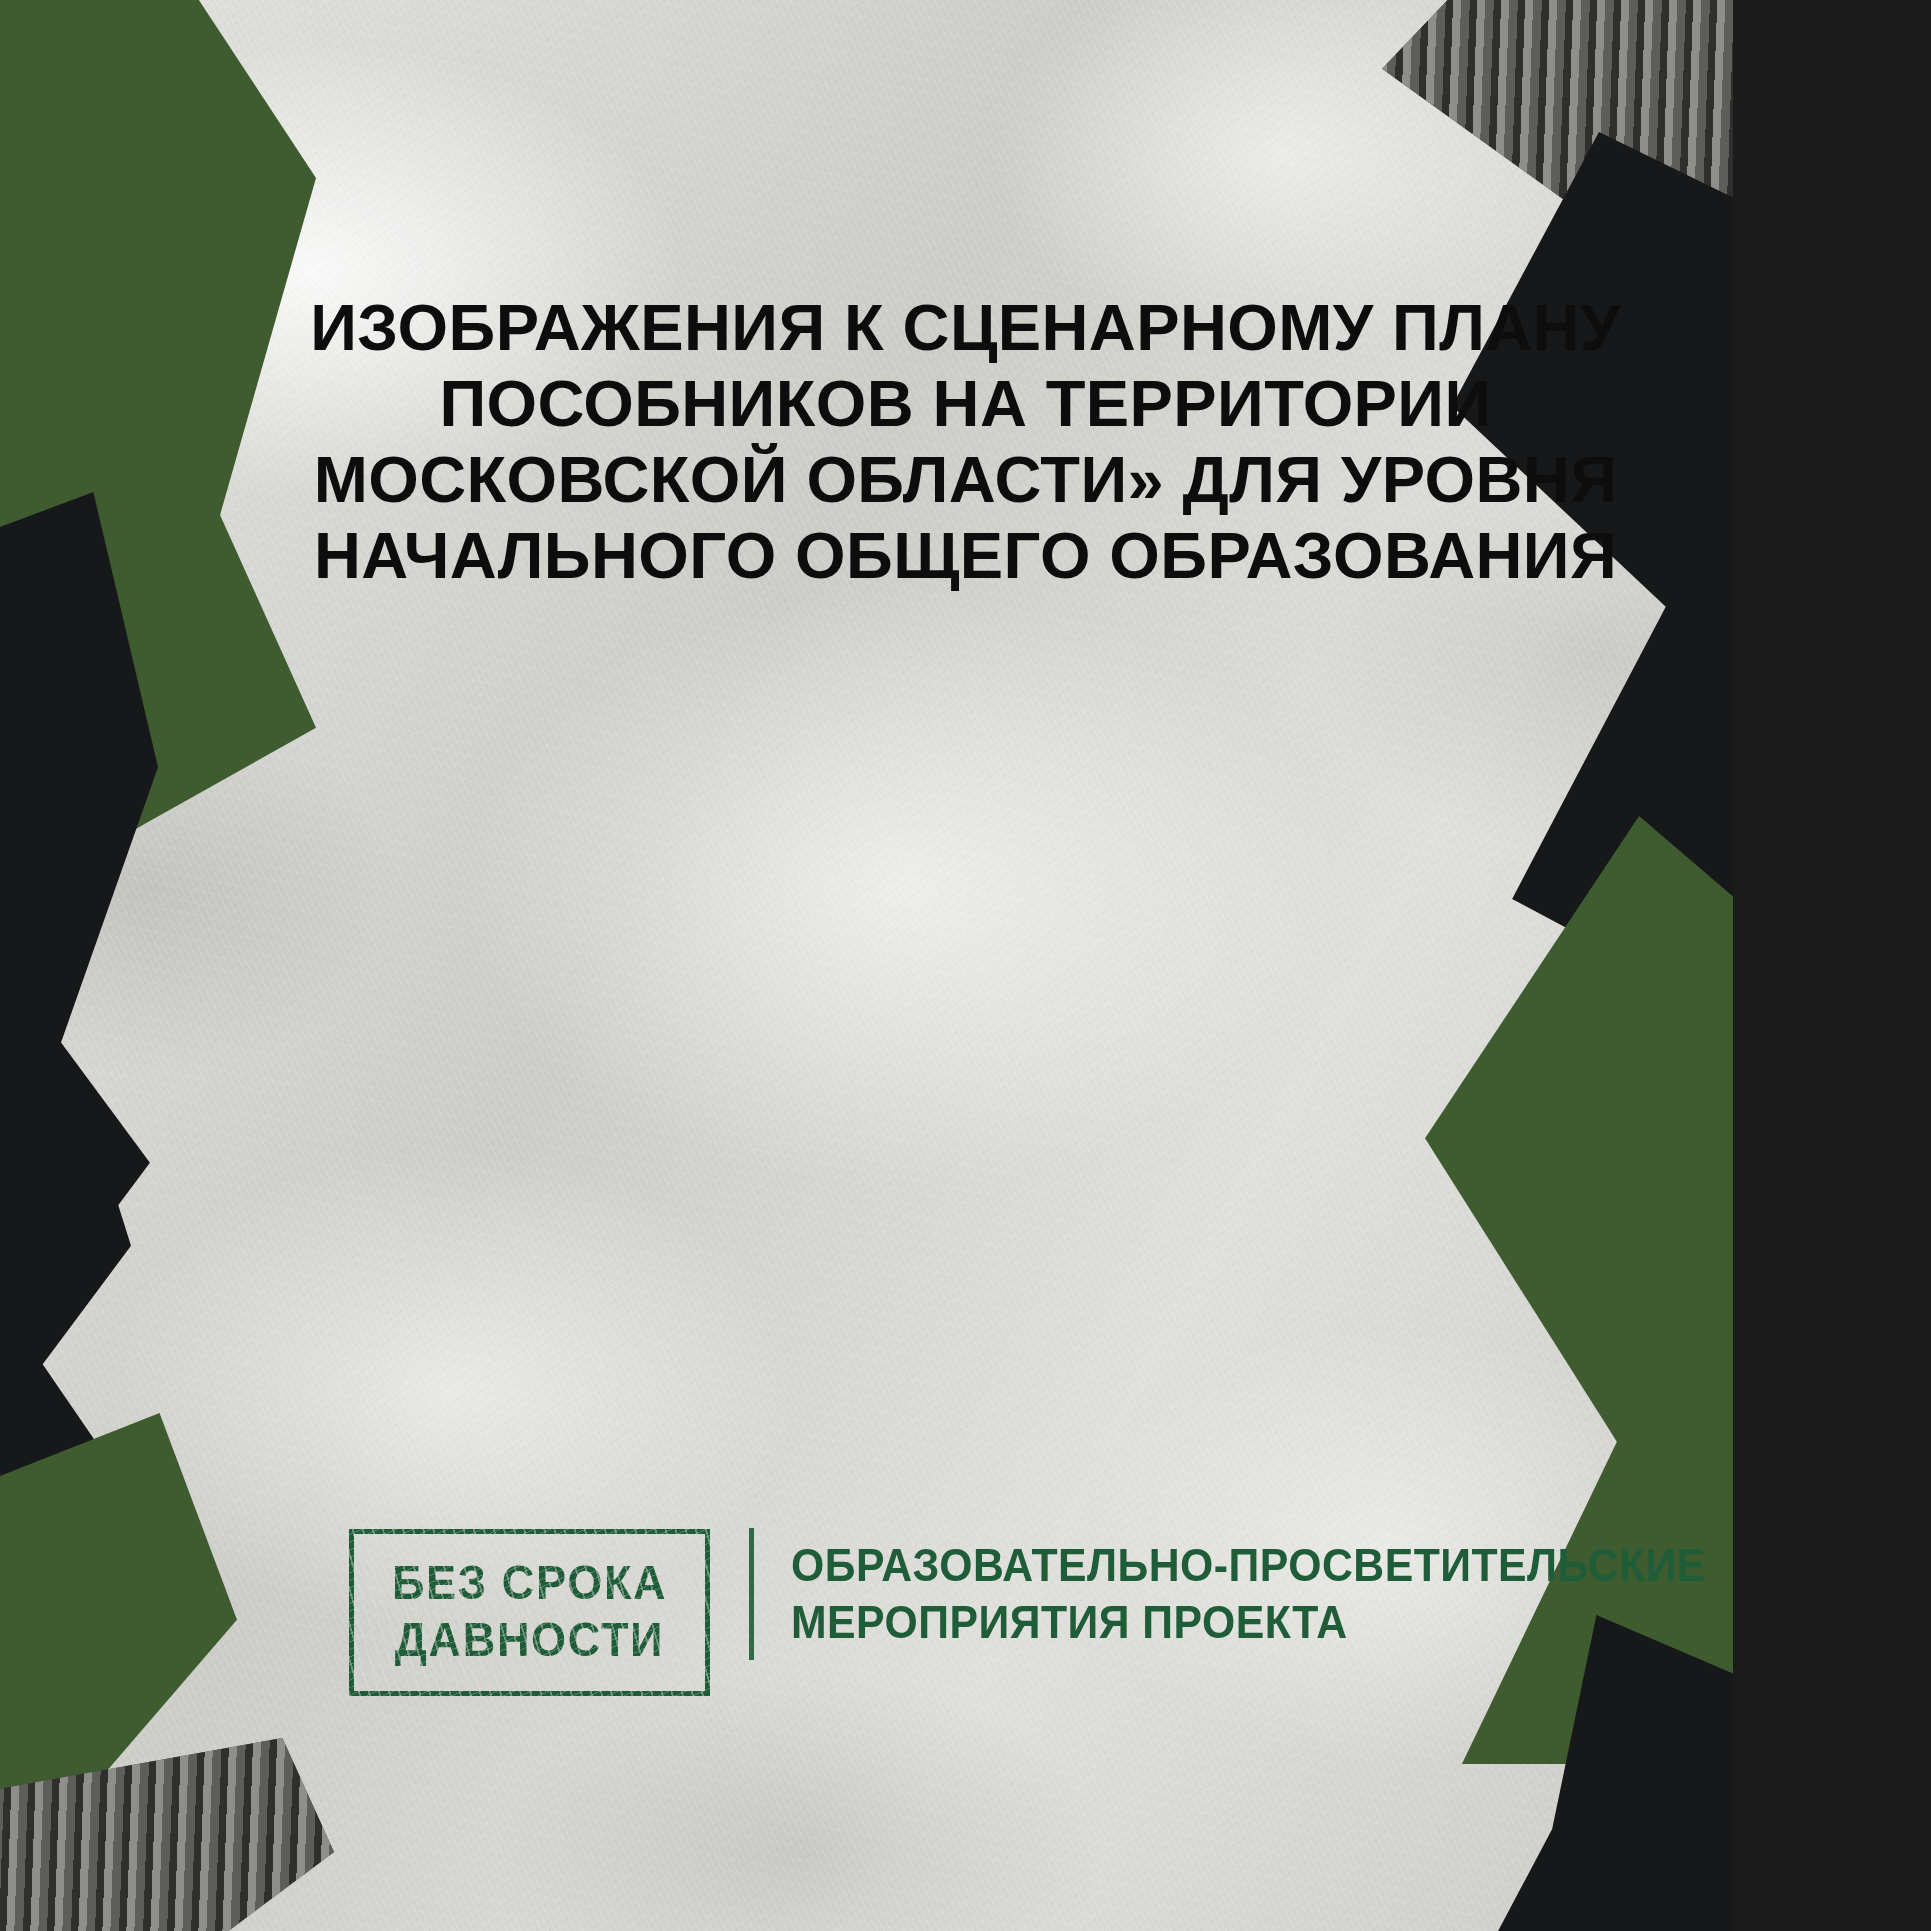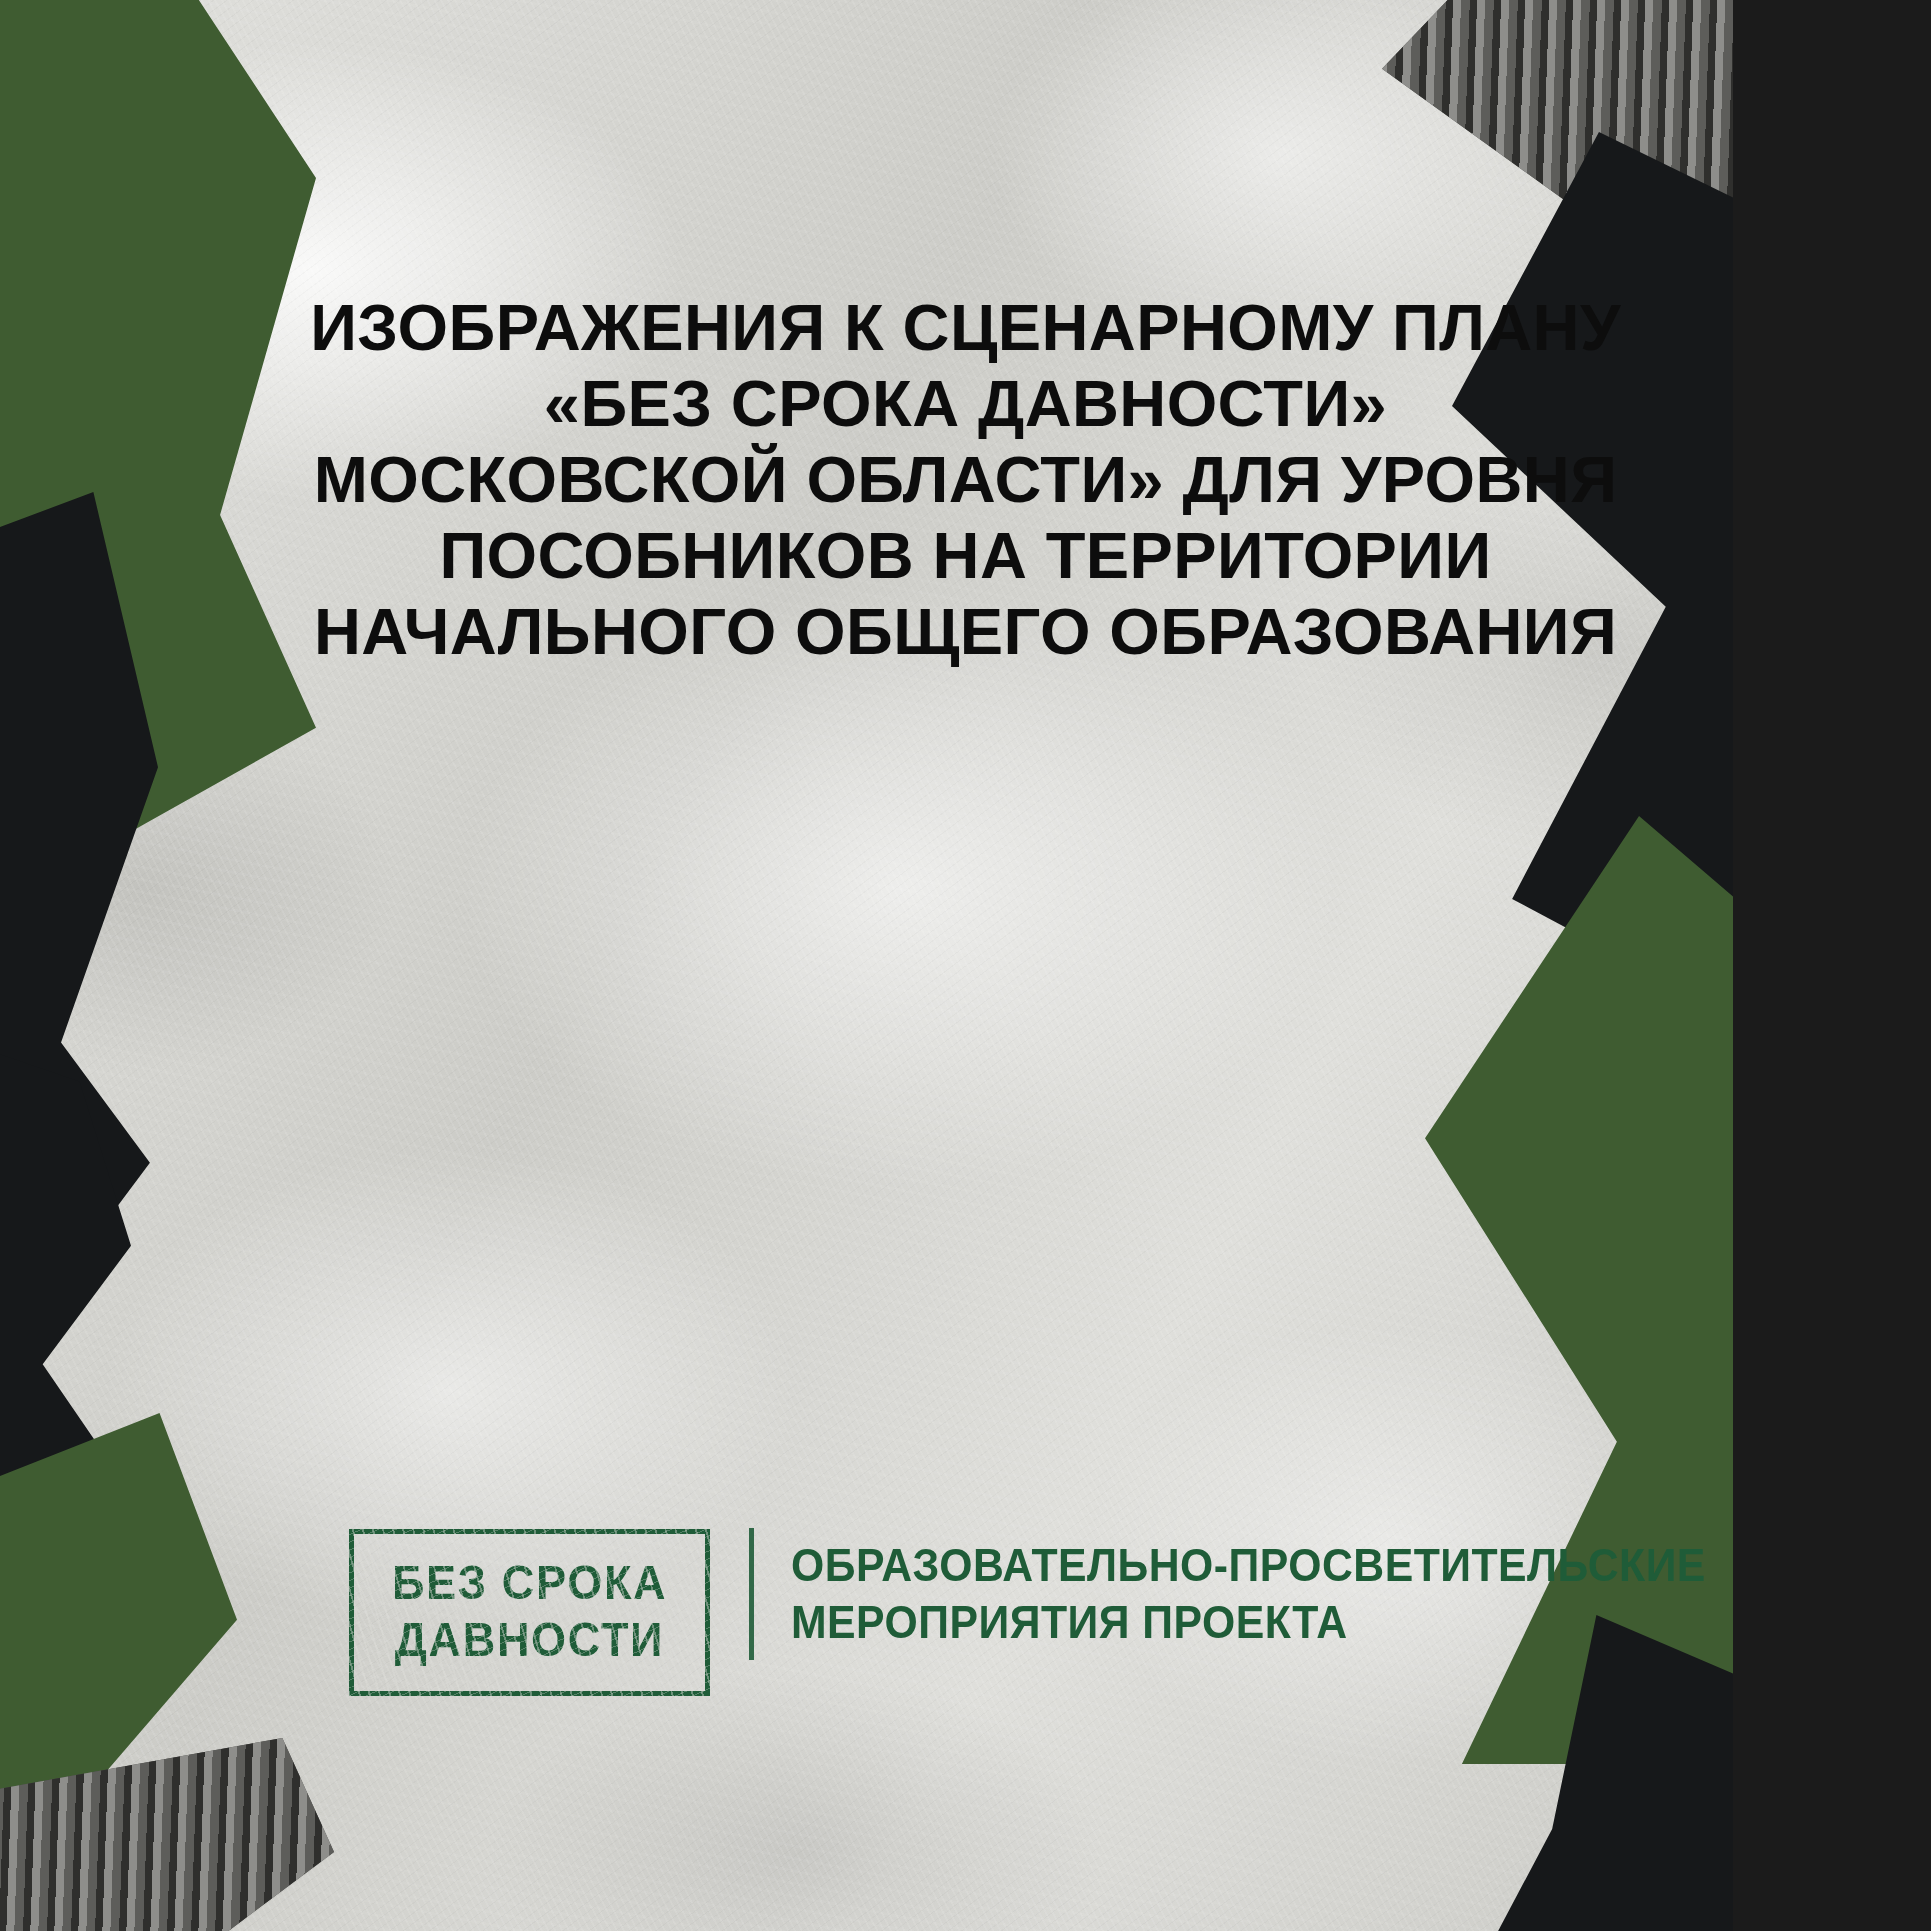--- a/index.html
+++ b/index.html
@@ -225,23 +225,22 @@
   <div class="shard shard-dark shard-lm-dark"></div>
   <div class="shard shard-green shard-bl-green"></div>
   <div class="shard shard-photo shard-bl-photo"></div>
   <div class="shard shard-photo shard-tr-photo"></div>
   <div class="shard shard-dark shard-tr-dark"></div>
   <div class="shard shard-green shard-r-green"></div>
   <div class="shard shard-dark shard-br-dark"></div>
 
   <div class="title-block">
     <div class="title-line">ИЗОБРАЖЕНИЯ К СЦЕНАРНОМУ ПЛАНУ</div>
-    <div class="title-line">«БЕЗ СРОКА ДАВНОСТИ»</div>
+    <div class="title-line">ПОСОБНИКОВ НА ТЕРРИТОРИИ</div>
     <div class="title-line">МОСКОВСКОЙ ОБЛАСТИ» ДЛЯ УРОВНЯ</div>
-    <div class="title-line">ПОСОБНИКОВ НА ТЕРРИТОРИИ</div>
     <div class="title-line">НАЧАЛЬНОГО ОБЩЕГО ОБРАЗОВАНИЯ</div>
   </div>
 
   <div class="footer">
     <div class="logo-stamp">
       <div class="logo-line">БЕЗ СРОКА</div>
       <div class="logo-line">ДАВНОСТИ</div>
     </div>
     <div class="footer-divider"></div>
     <div class="footer-caption">

